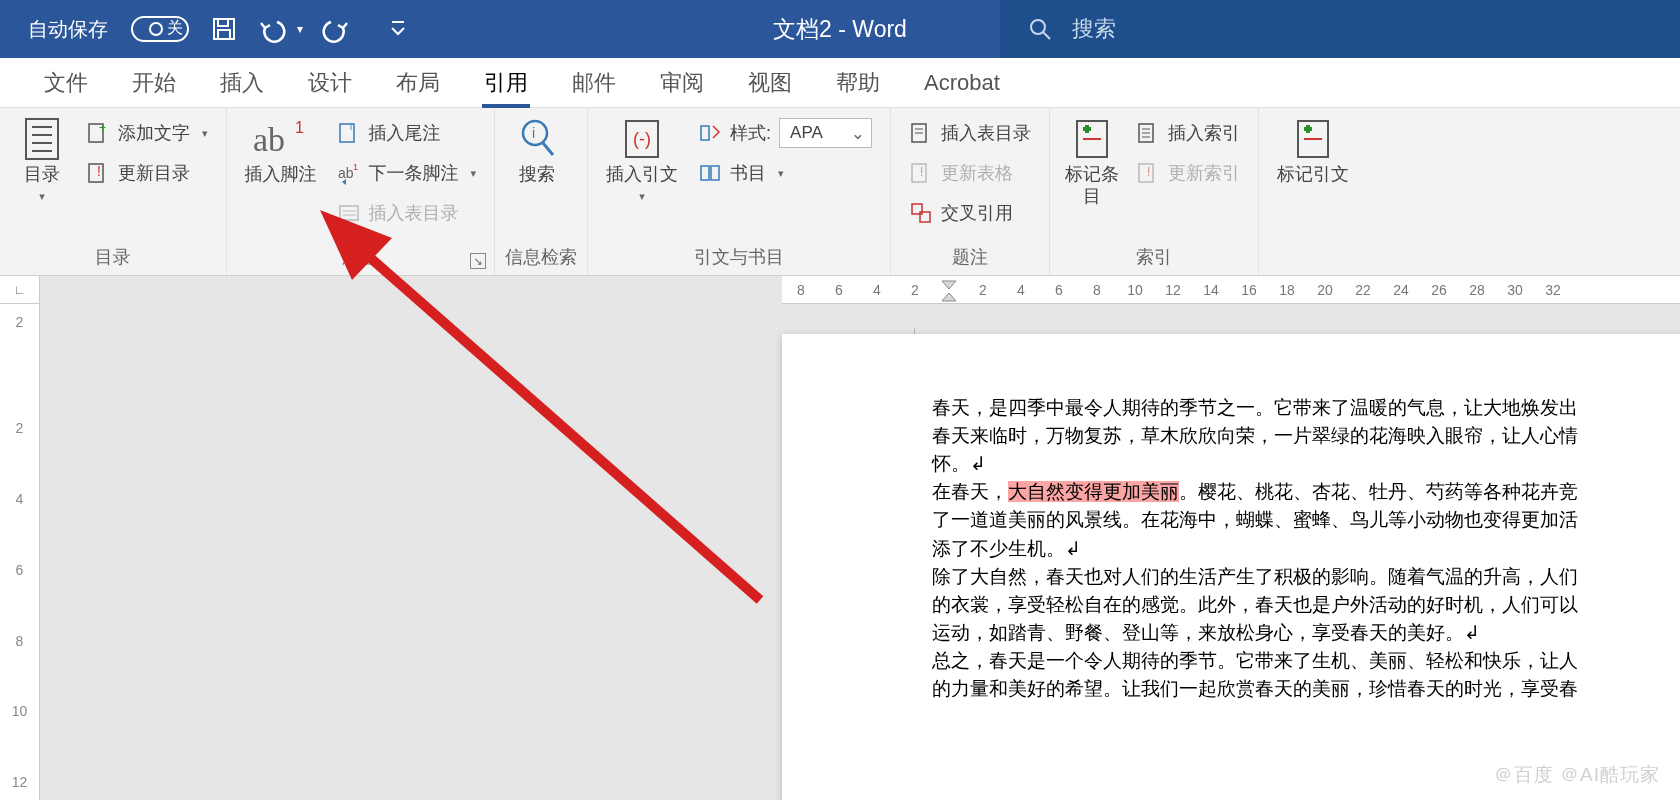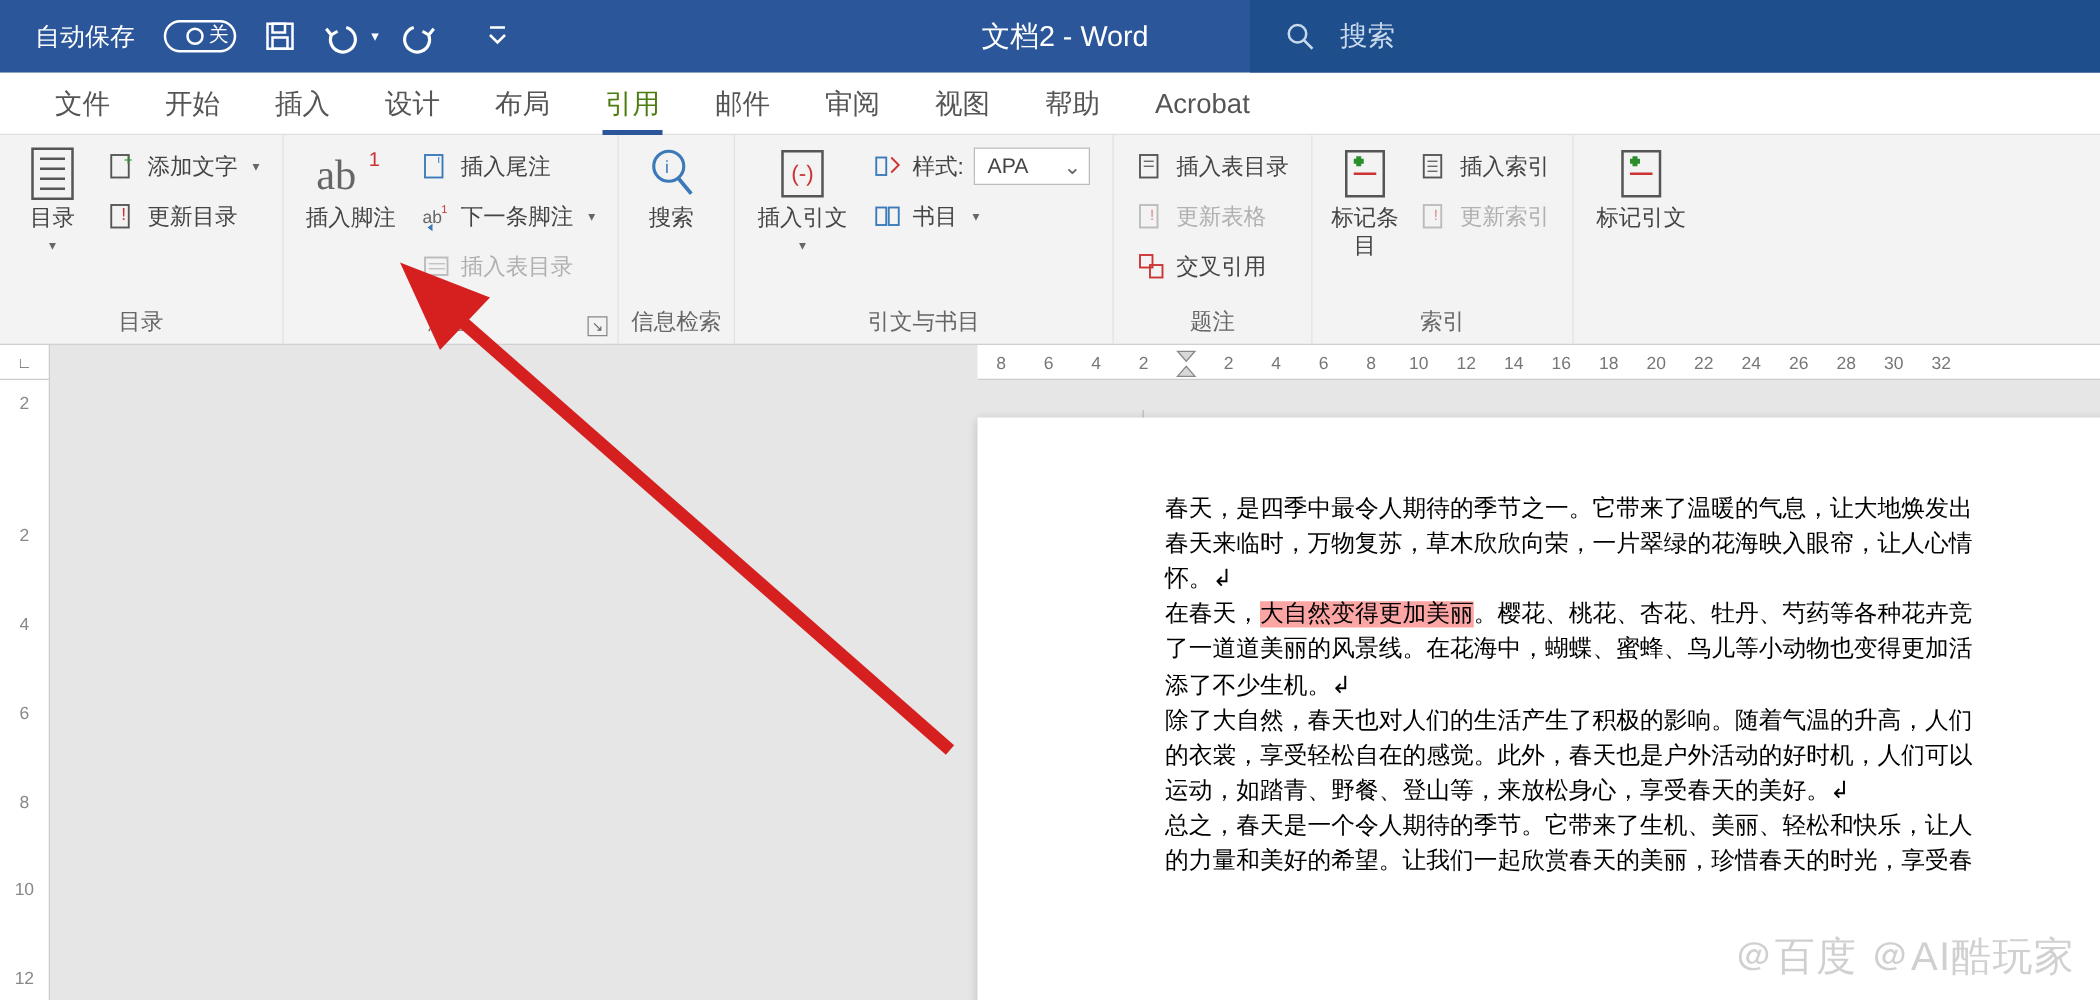--- a/index.html
+++ b/index.html
@@ -23,36 +23,36 @@
 }
 .autosave { display: flex; align-items: flex-start; gap: 23px; margin-left: 28px; font-size: 20px; }
 .toggle {
   width: 58px; height: 26px; border: 2px solid #fff; border-radius: 14px;
   display: flex; align-items: center; justify-content: flex-end; padding: 0 4px;
   font-size: 16px; gap: 4px;
 }
 .toggle-dot { width: 14px; height: 14px; border-radius: 50%; border: 2px solid #fff; }
 .qat { display: flex; align-items: center; gap: 20px; margin-left: 20px; }
 .qat-btn { width: 30px; height: 30px; display: flex; align-items: center; justify-content: center; }
-.doc-title { position: absolute; left: 50%; transform: translateX(-50%); font-size: 23px; margin-left: 12px; }
+.doc-title { position: absolute; left: 50%; transform: translateX(-50%); font-size: 23px; }
 .search-bar {
   position: absolute; right: 0; top: 0; height: 58px; width: 680px;
   background: #1e4e8c; display: flex; align-items: center; padding-left: 28px; gap: 20px;
   font-size: 22px; color: #c9d9ec;
 }
 
 .tabs {
   height: 50px; background: #fff; display: flex; align-items: center;
   padding-left: 22px; gap: 0; border-bottom: 1px solid #e0e0e0;
 }
 .tab {
   padding: 12px 22px; height: 50px; display: flex; align-items: center;
   font-size: 22px; color: #555; cursor: pointer;
 }
-.tab.active { color: #4d7c0f; font-weight: 500; position: relative; }
+.tab.active { color: #000000; font-weight: 500; position: relative; }
 .tab.active::after {
   content: ''; position: absolute; bottom: 0; left: 20px; right: 20px;
   height: 4px; background: #2b579a;
 }
 
 .ribbon {
   height: 168px; background: #f3f3f3; border-bottom: 1px solid #d0d0d0;
   display: flex;
 }
 .group {
@@ -110,21 +110,21 @@
   position: absolute; left: 742px; top: 30px; width: 1200px; height: 900px;
   background: #fff; box-shadow: 0 2px 8px rgba(0,0,0,0.2);
   padding: 60px 0 0 150px;
 }
 .page p { font-size: 19px; color: #000; line-height: 1.48; font-family: "SimSun","宋体",serif; }
 .highlight { background: #fca5a5; }
 .page-marker { position:absolute; left:874px; top:24px; width:30px; height:50px; border-left:1px solid #bbb; border-bottom:1px solid #bbb; }
 
 .arrow-svg { position: absolute; pointer-events: none; z-index: 50; }
 .watermark {
-  position: absolute; right: 20px; bottom: 12px; font-size: 32px;
+  position: absolute; right: 20px; bottom: 12px; font-size: 19px;
   color: rgba(120,120,120,0.35); z-index: 60; letter-spacing: 1px;
 }
 svg { overflow: visible; }
 </style>
 </head>
 <body>
 
 <div class="titlebar">
   <div class="autosave">
     <span>自动保存</span>

